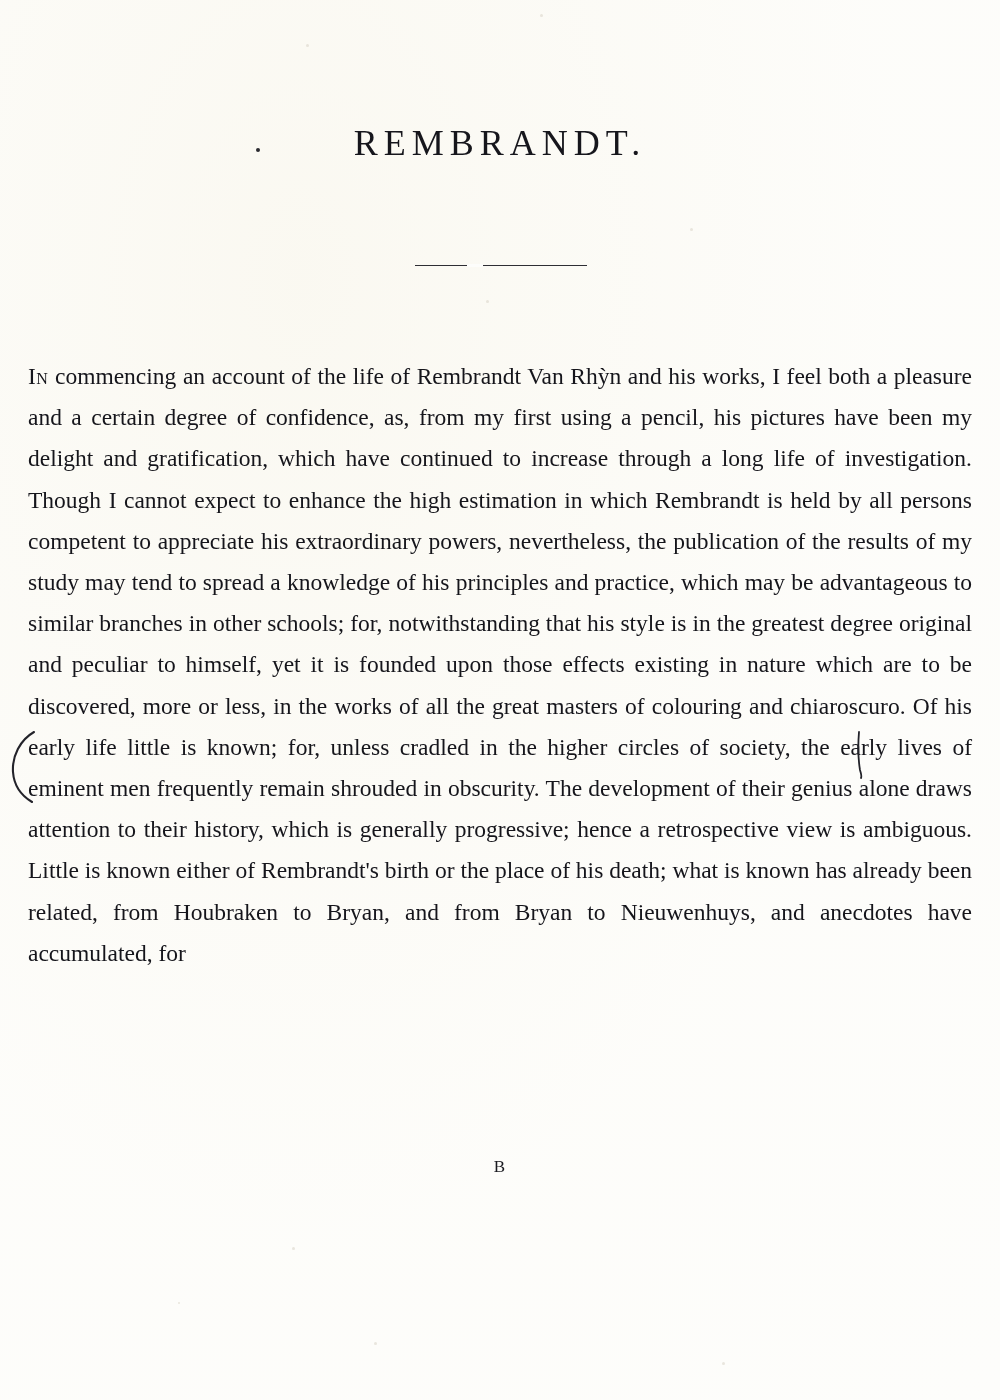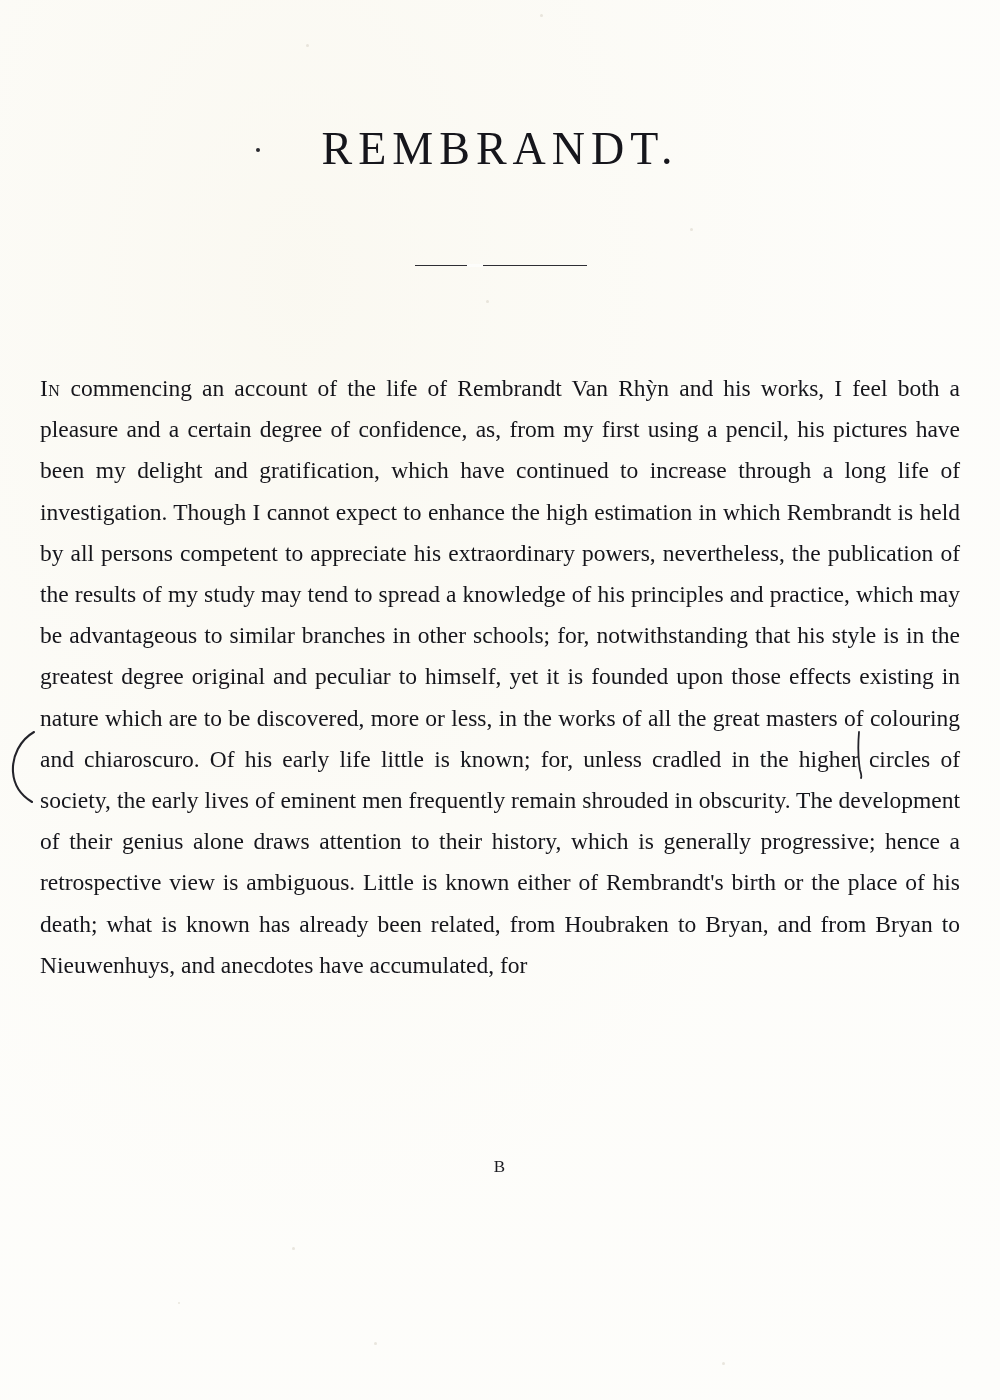--- a/index.html
+++ b/index.html
@@ -24,21 +24,21 @@
       radial-gradient(ellipse at 30% 20%, rgba(250,248,240,0.9) 0%, rgba(253,252,248,0.4) 60%, rgba(255,255,255,0) 100%);
     pointer-events: none;
   }
 
   .title {
     position: absolute;
     top: 122px;
     left: 0;
     width: 100%;
     text-align: center;
-    font-size: 46px;
+    font-size: 36px;
     letter-spacing: 6px;
     font-family: "Liberation Serif", serif;
     color: #16161c;
     word-spacing: 4px;
   }
   .title-dot {
     position: absolute;
     top: 148px;
     left: 256px;
     width: 4px;
@@ -70,21 +70,21 @@
     top: 352px;
     left: 24px;
     width: 952px;
     font-size: 23.5px;
     line-height: 41.2px;
     text-align: justify;
     text-justify: inter-word;
     color: #15151b;
   }
   .body-text p {
-    margin: 16px;
+    margin: 4px;
     text-indent: 0;
   }
   .smallcaps {
     font-variant: small-caps;
     letter-spacing: 0.5px;
   }
 
   .folio {
     position: absolute;
     top: 1157px;

